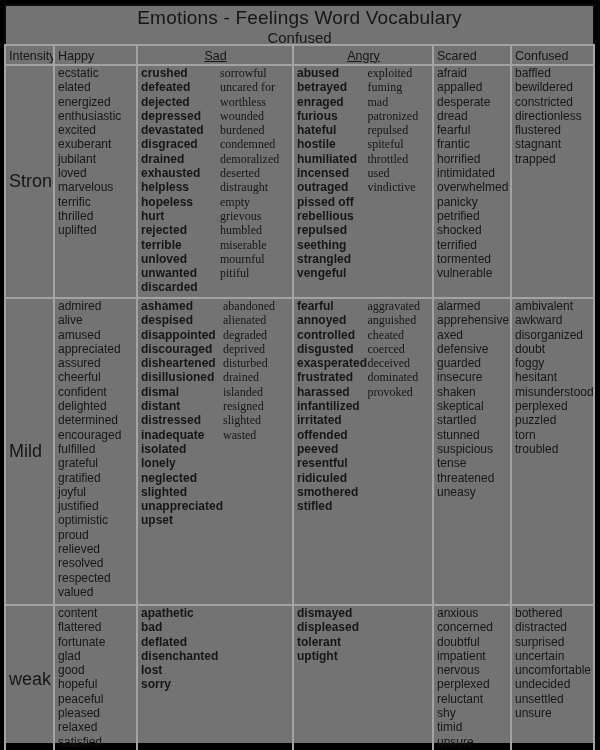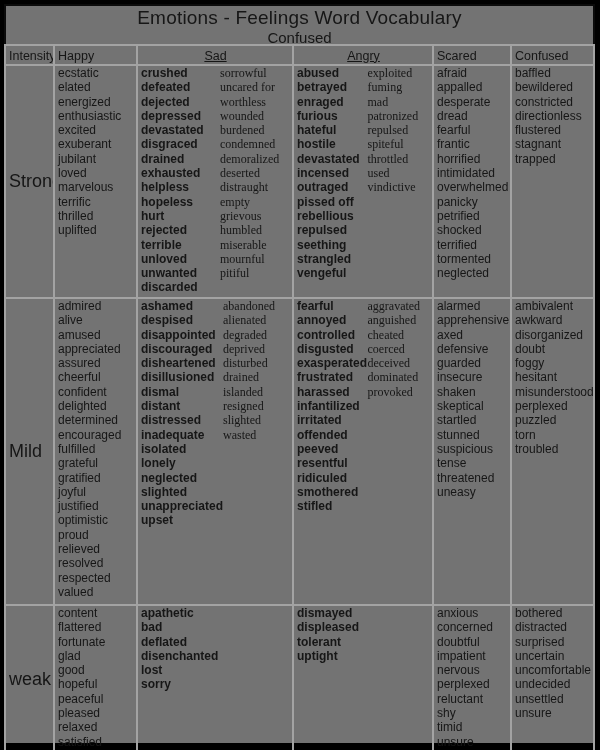--- a/index.html
+++ b/index.html
@@ -168,21 +168,21 @@
             </div>
           </td>
           <td class="words-cell">
             <div class="two-col">
               <div class="word-list sub-col1">abused
 betrayed
 enraged
 furious
 hateful
 hostile
-devastated
+humiliated
 incensed
 outraged
 pissed off
 rebellious
 repulsed
 seething
 strangled
 vengeful</div>
               <div class="word-list sub-col2">exploited
 fuming
@@ -203,21 +203,21 @@
 fearful
 frantic
 horrified
 intimidated
 overwhelmed
 panicky
 petrified
 shocked
 terrified
 tormented
-neglected</div>
+vulnerable</div>
           </td>
           <td class="words-cell">
             <div class="word-list">baffled
 bewildered
 constricted
 directionless
 flustered
 stagnant
 trapped</div>
           </td>

